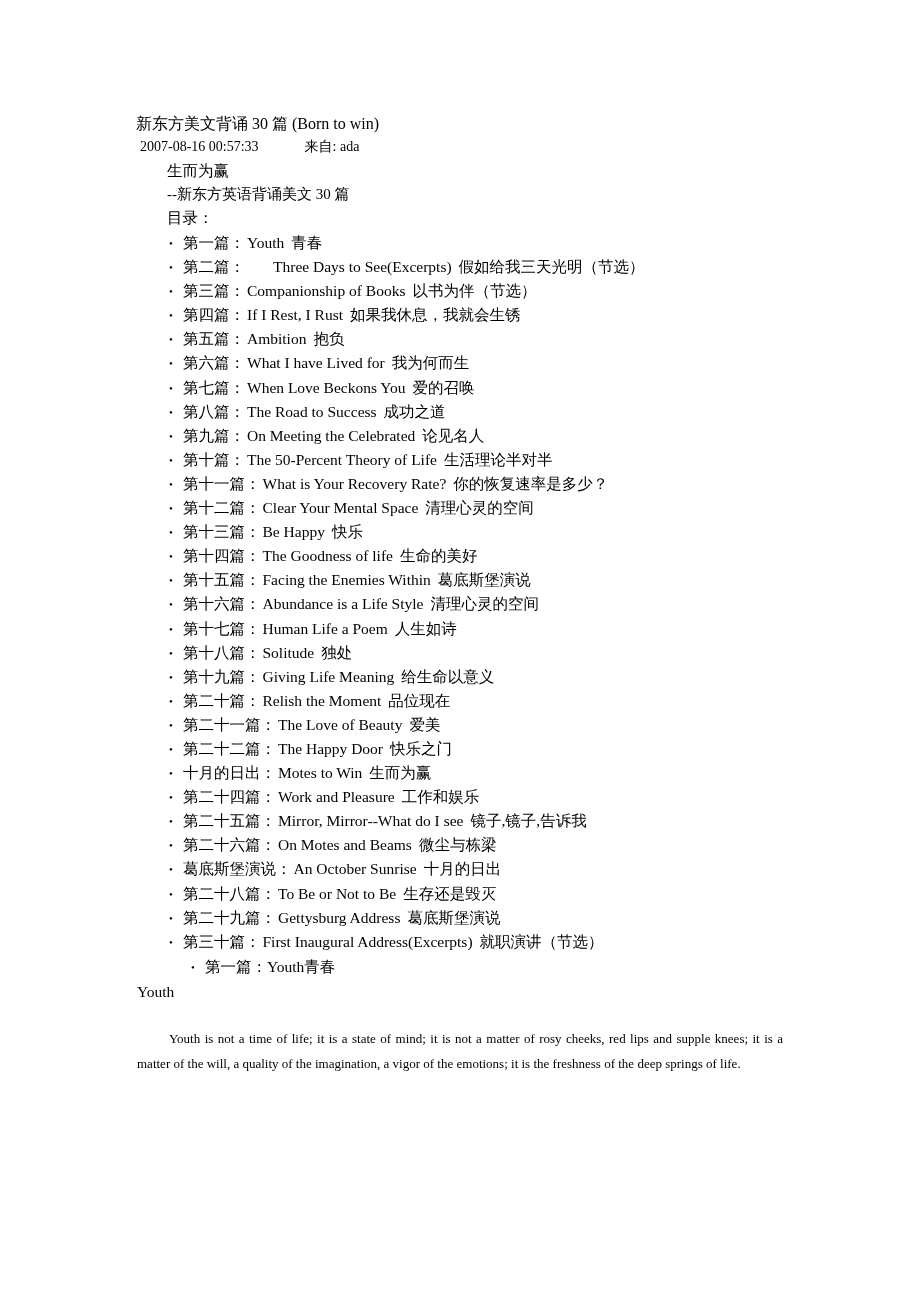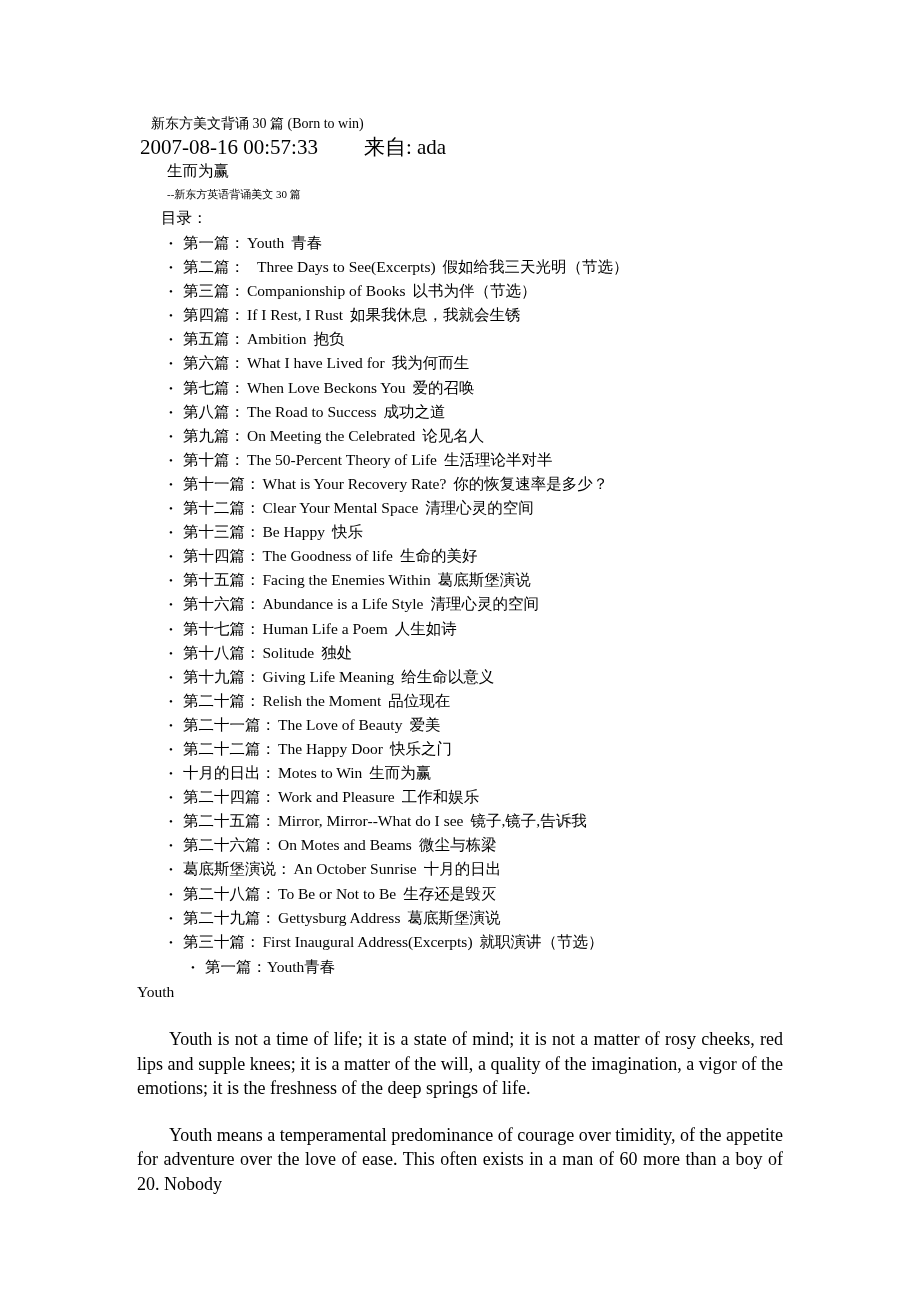--- a/index.html
+++ b/index.html
@@ -17,56 +17,56 @@
   .page {
     position: relative;
     width: 920px;
     height: 1302px;
     overflow: hidden;
   }
 
   
   .doc-title {
     position: absolute;
-    left: 151px;
+    left: 136px;
     top: 113px;
-    font-size: 14px;
+    font-size: 16px;
     line-height: 22px;
     white-space: nowrap;
   }
   .doc-meta {
     position: absolute;
     left: 140px;
     top: 136px;
-    font-size: 21px;
+    font-size: 14px;
     line-height: 22px;
     white-space: nowrap;
   }
   .doc-meta .meta-source {
     margin-left: 46px;
   }
   .subtitle-cn {
     position: absolute;
     left: 167px;
     top: 160px;
     font-size: 15.5px;
     line-height: 22px;
     white-space: nowrap;
   }
   .subtitle-dash {
     position: absolute;
     left: 167px;
     top: 183px;
-    font-size: 11px;
+    font-size: 15px;
     line-height: 22px;
     white-space: nowrap;
   }
   .toc-label {
     position: absolute;
-    left: 161px;
+    left: 167px;
     top: 207px;
     font-size: 15.5px;
     line-height: 22px;
     white-space: nowrap;
   }
 
   
   .toc {
     position: absolute;
     left: 167px;
@@ -94,21 +94,21 @@
   .toc-item .idx {
     letter-spacing: 0px;
   }
   .toc-item .en {
     margin-left: 2px;
   }
   .toc-item .cn {
     margin-left: 7px;
   }
   .toc-item.extra-gap .en {
-    margin-left: 12px;
+    margin-left: 28px;
   }
 
   
   .toc-repeat {
     position: absolute;
     left: 189px;
     top: 955px;
     font-size: 15.5px;
     line-height: 24.1px;
     white-space: nowrap;
@@ -132,21 +132,21 @@
     white-space: nowrap;
   }
   .article-body {
     position: absolute;
     left: 137px;
     top: 1027px;
     width: 646px;
   }
   .para {
     margin: 0 0 22px 0;
-    font-size: 18px;
+    font-size: 13px;
     line-height: 24.6px;
     text-align: justify;
     text-indent: 32px;
     text-justify: inter-word;
   }
   .para:last-child {
     margin-bottom: 0;
   }
 </style>
 </head>
@@ -200,16 +200,15 @@
     </ul>
 
   <div class="toc-repeat">
     <span class="bullet">•</span><span class="idx">第一篇：</span><span class="en">Youth</span><span class="cn">青春</span>
   </div>
 
   <div class="article-heading">Youth</div>
 
   <div class="article-body" id="article-body">
       <p class="para">Youth is not a time of life; it is a state of mind; it is not a matter of rosy cheeks, red lips and supple knees; it is a matter of the will, a quality of the imagination, a vigor of the emotions; it is the freshness of the deep springs of life.</p>
-      <p class="para">Youth means a temperamental predominance of courage over timidity, of the appetite for adventure over the love of ease. This often exists in a man of 60 more than a boy of 20. Nobody</p>
     </div>
 
 </div>
 
 </body></html>

